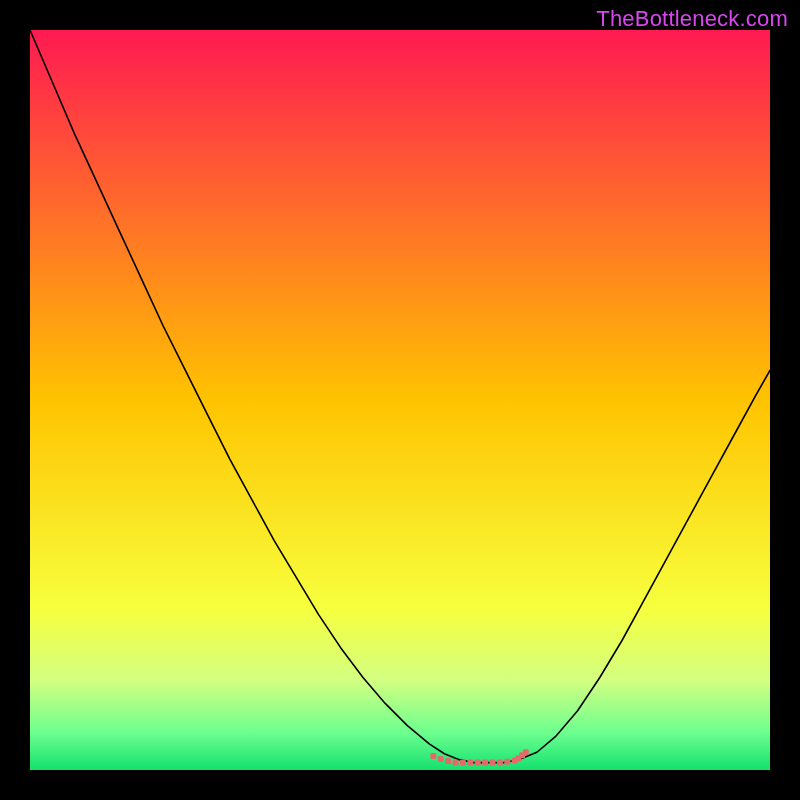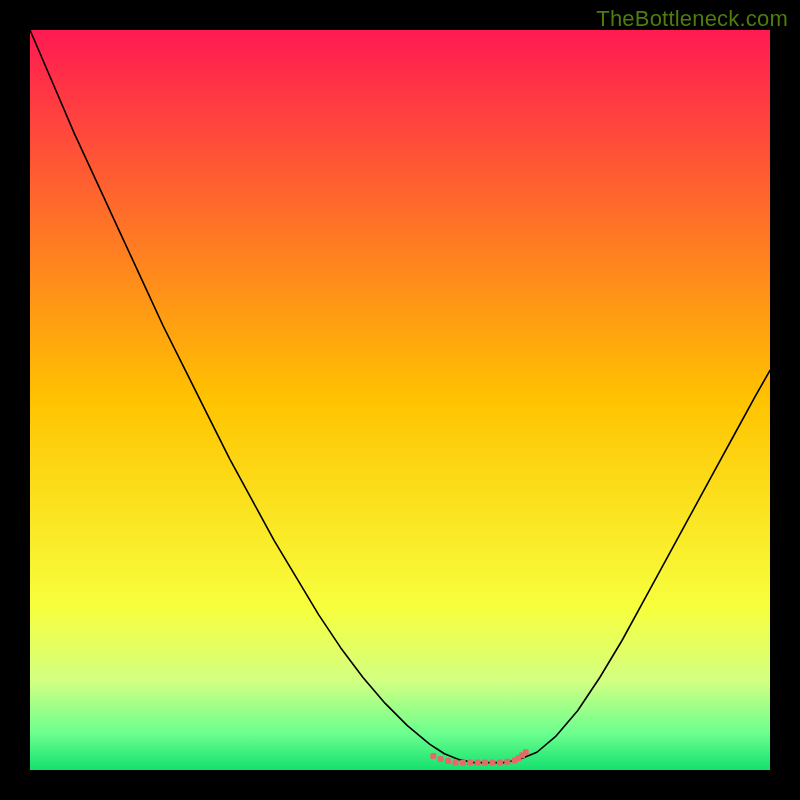--- a/index.html
+++ b/index.html
@@ -34,21 +34,21 @@
     position: absolute;
     left: 0;
     top: 0;
     width: 740px;
     height: 740px;
   }
   .watermark {
     position: absolute;
     right: 12px;
     top: 6px;
-    color: #4d7c0f;
+    color: #d946ef;
     font-family: Arial, Helvetica, sans-serif;
     font-size: 22px;
     letter-spacing: 0.2px;
     user-select: none;
   }
 </style>
 </head>
 <body>
 
 <div class="frame">

